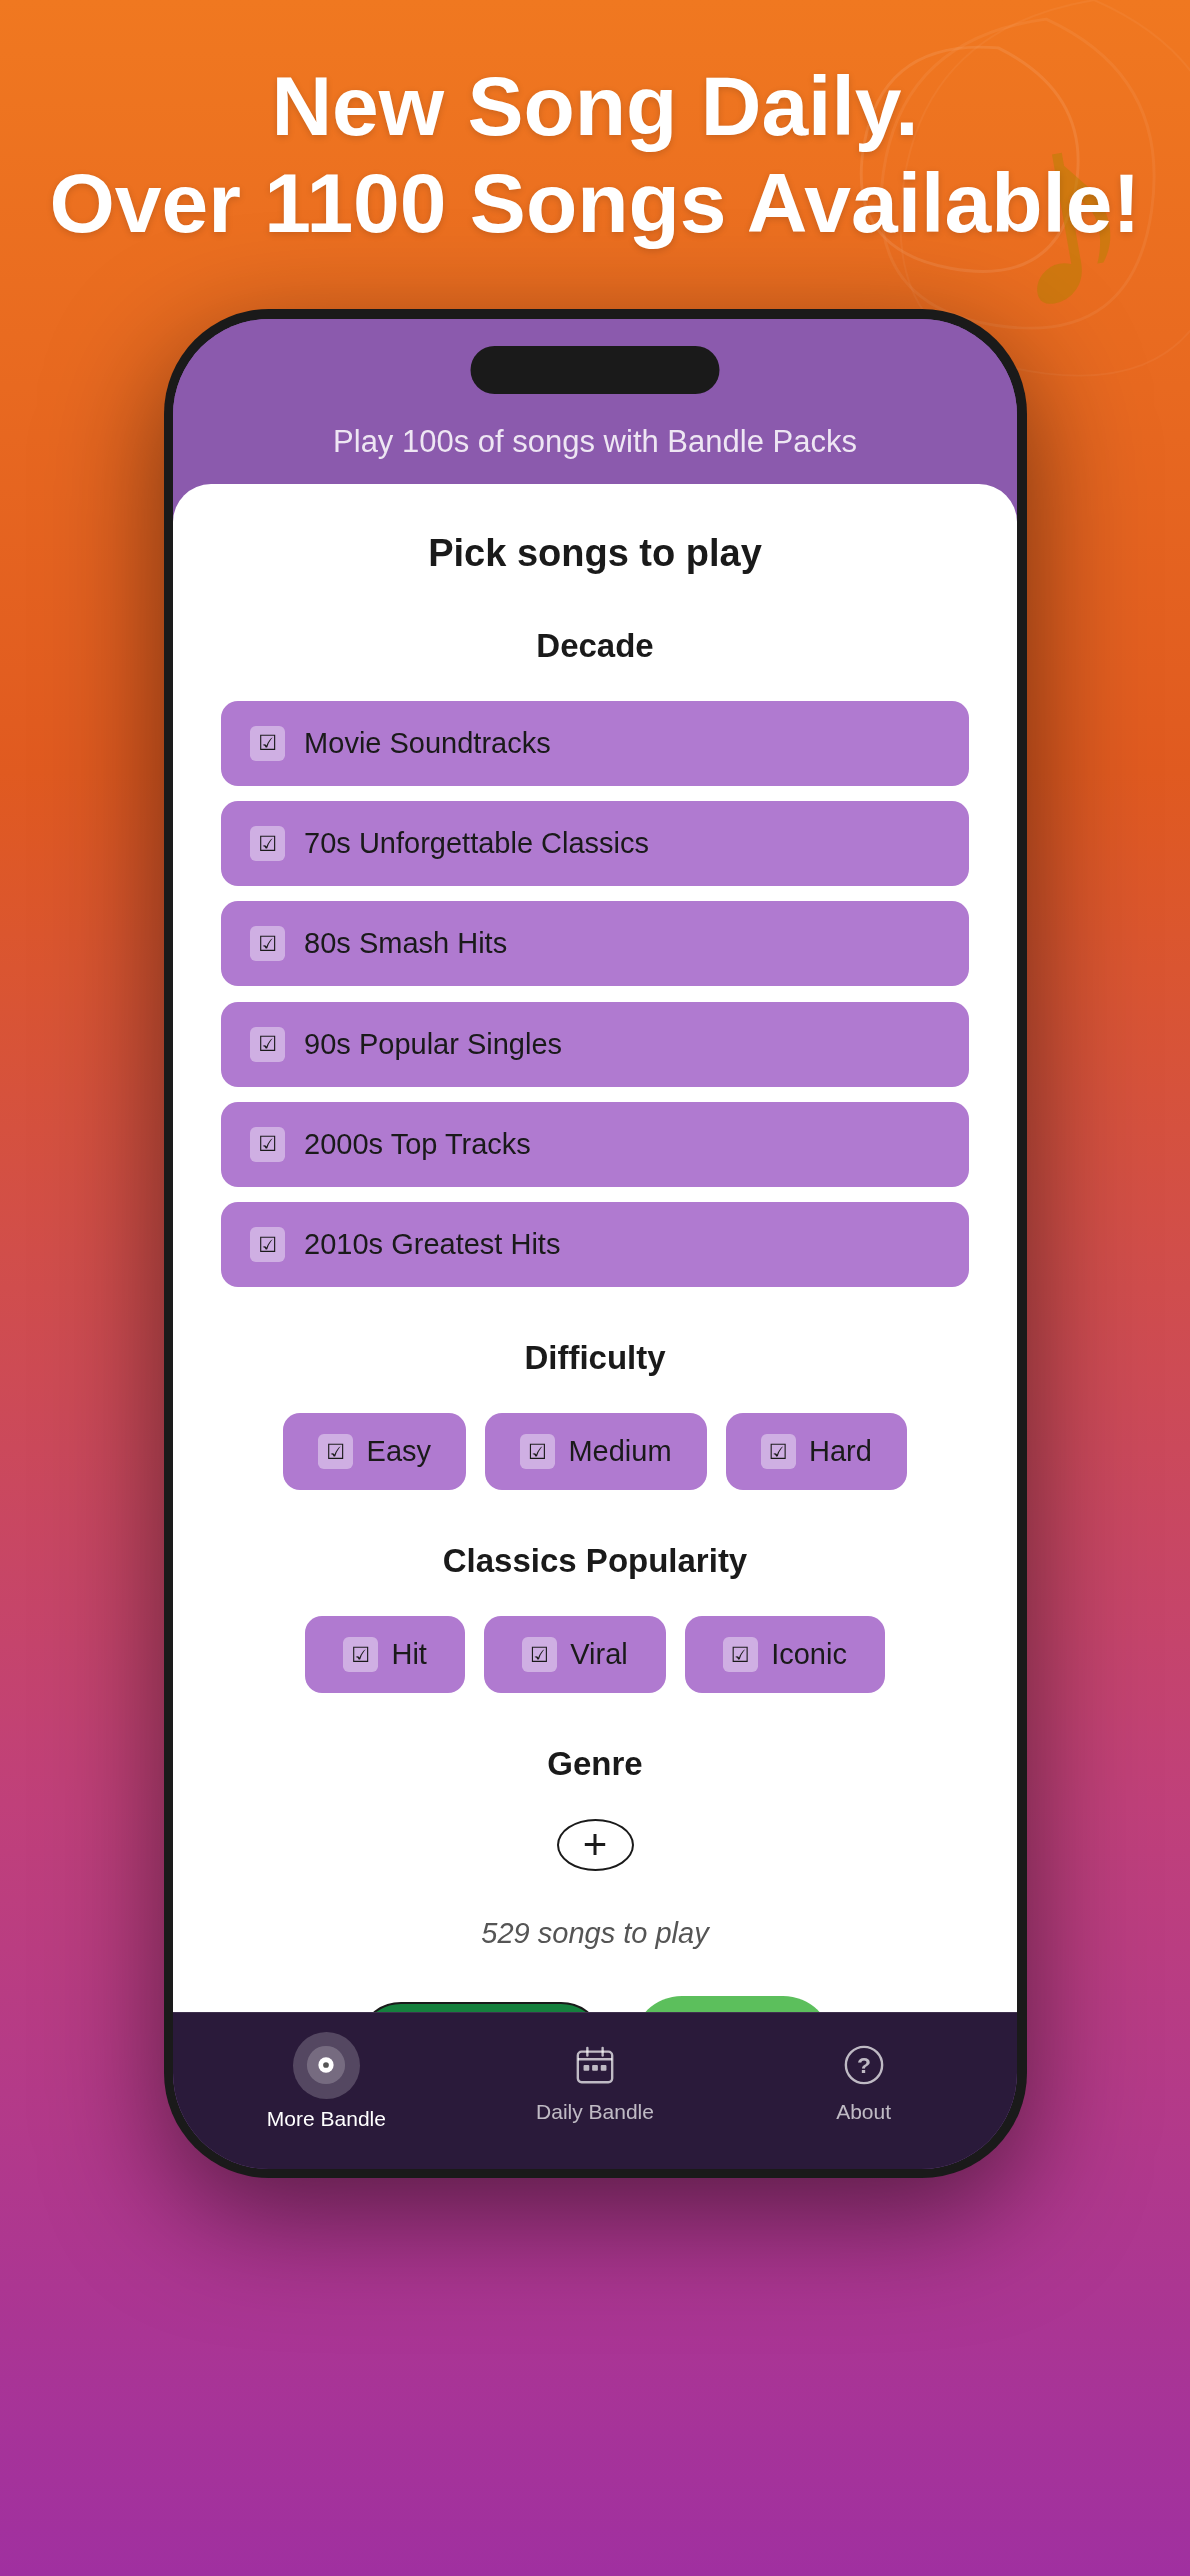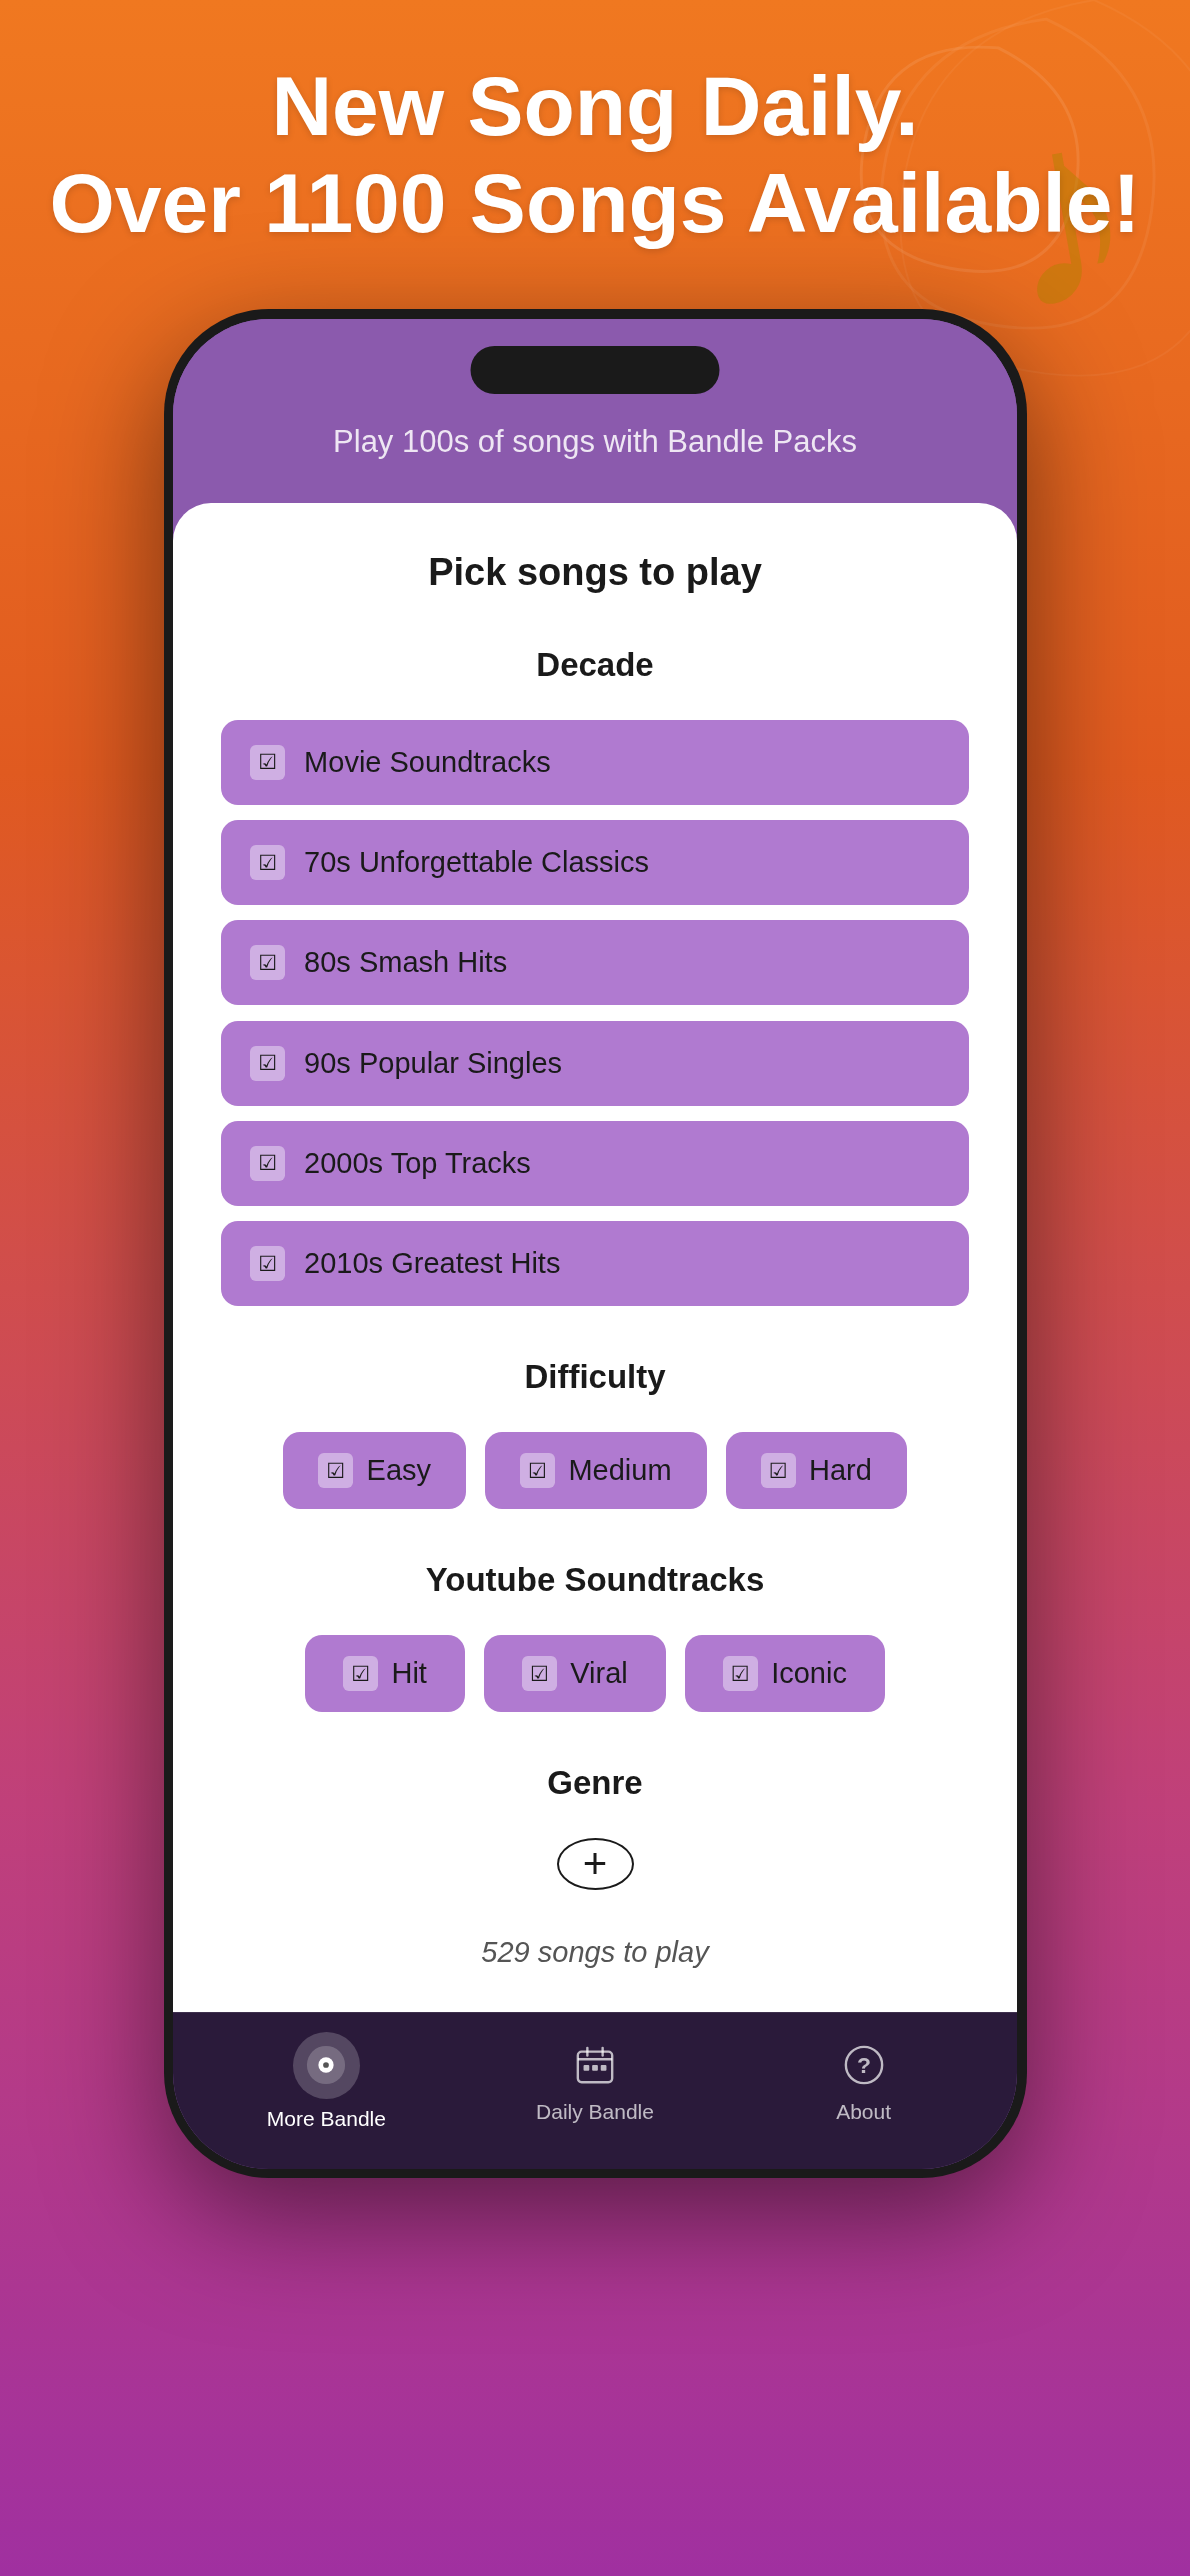--- a/index.html
+++ b/index.html
@@ -94,21 +94,21 @@
       padding-top: 105px;
       padding-bottom: 23px;
       text-align: center;
       flex-shrink: 0;
     }
 
     .header-subtitle {
       color: rgba(255,255,255,0.85);
       font-size: 31px;
       font-weight: 500;
-      margin-bottom: 20px;
+      margin-bottom: 1px;
     }
 
     .header-tab {
       color: rgba(255,255,255,0.7);
       font-size: 27px;
       font-weight: 400;
     }
 
     
     .content-card {
@@ -388,21 +388,21 @@
         <button class="difficulty-btn">
           <div class="checkbox-icon">☑</div>
           <span>Medium</span>
         </button>
         <button class="difficulty-btn">
           <div class="checkbox-icon">☑</div>
           <span>Hard</span>
         </button>
       </div>
 
-      <div class="section-title">Youtube Soundtracks</div>
+      <div class="section-title">Classics Popularity</div>
 
       <div class="popularity-row">
         <button class="popularity-btn">
           <div class="checkbox-icon">☑</div>
           <span>Hit</span>
         </button>
         <button class="popularity-btn">
           <div class="checkbox-icon">☑</div>
           <span>Viral</span>
         </button>

